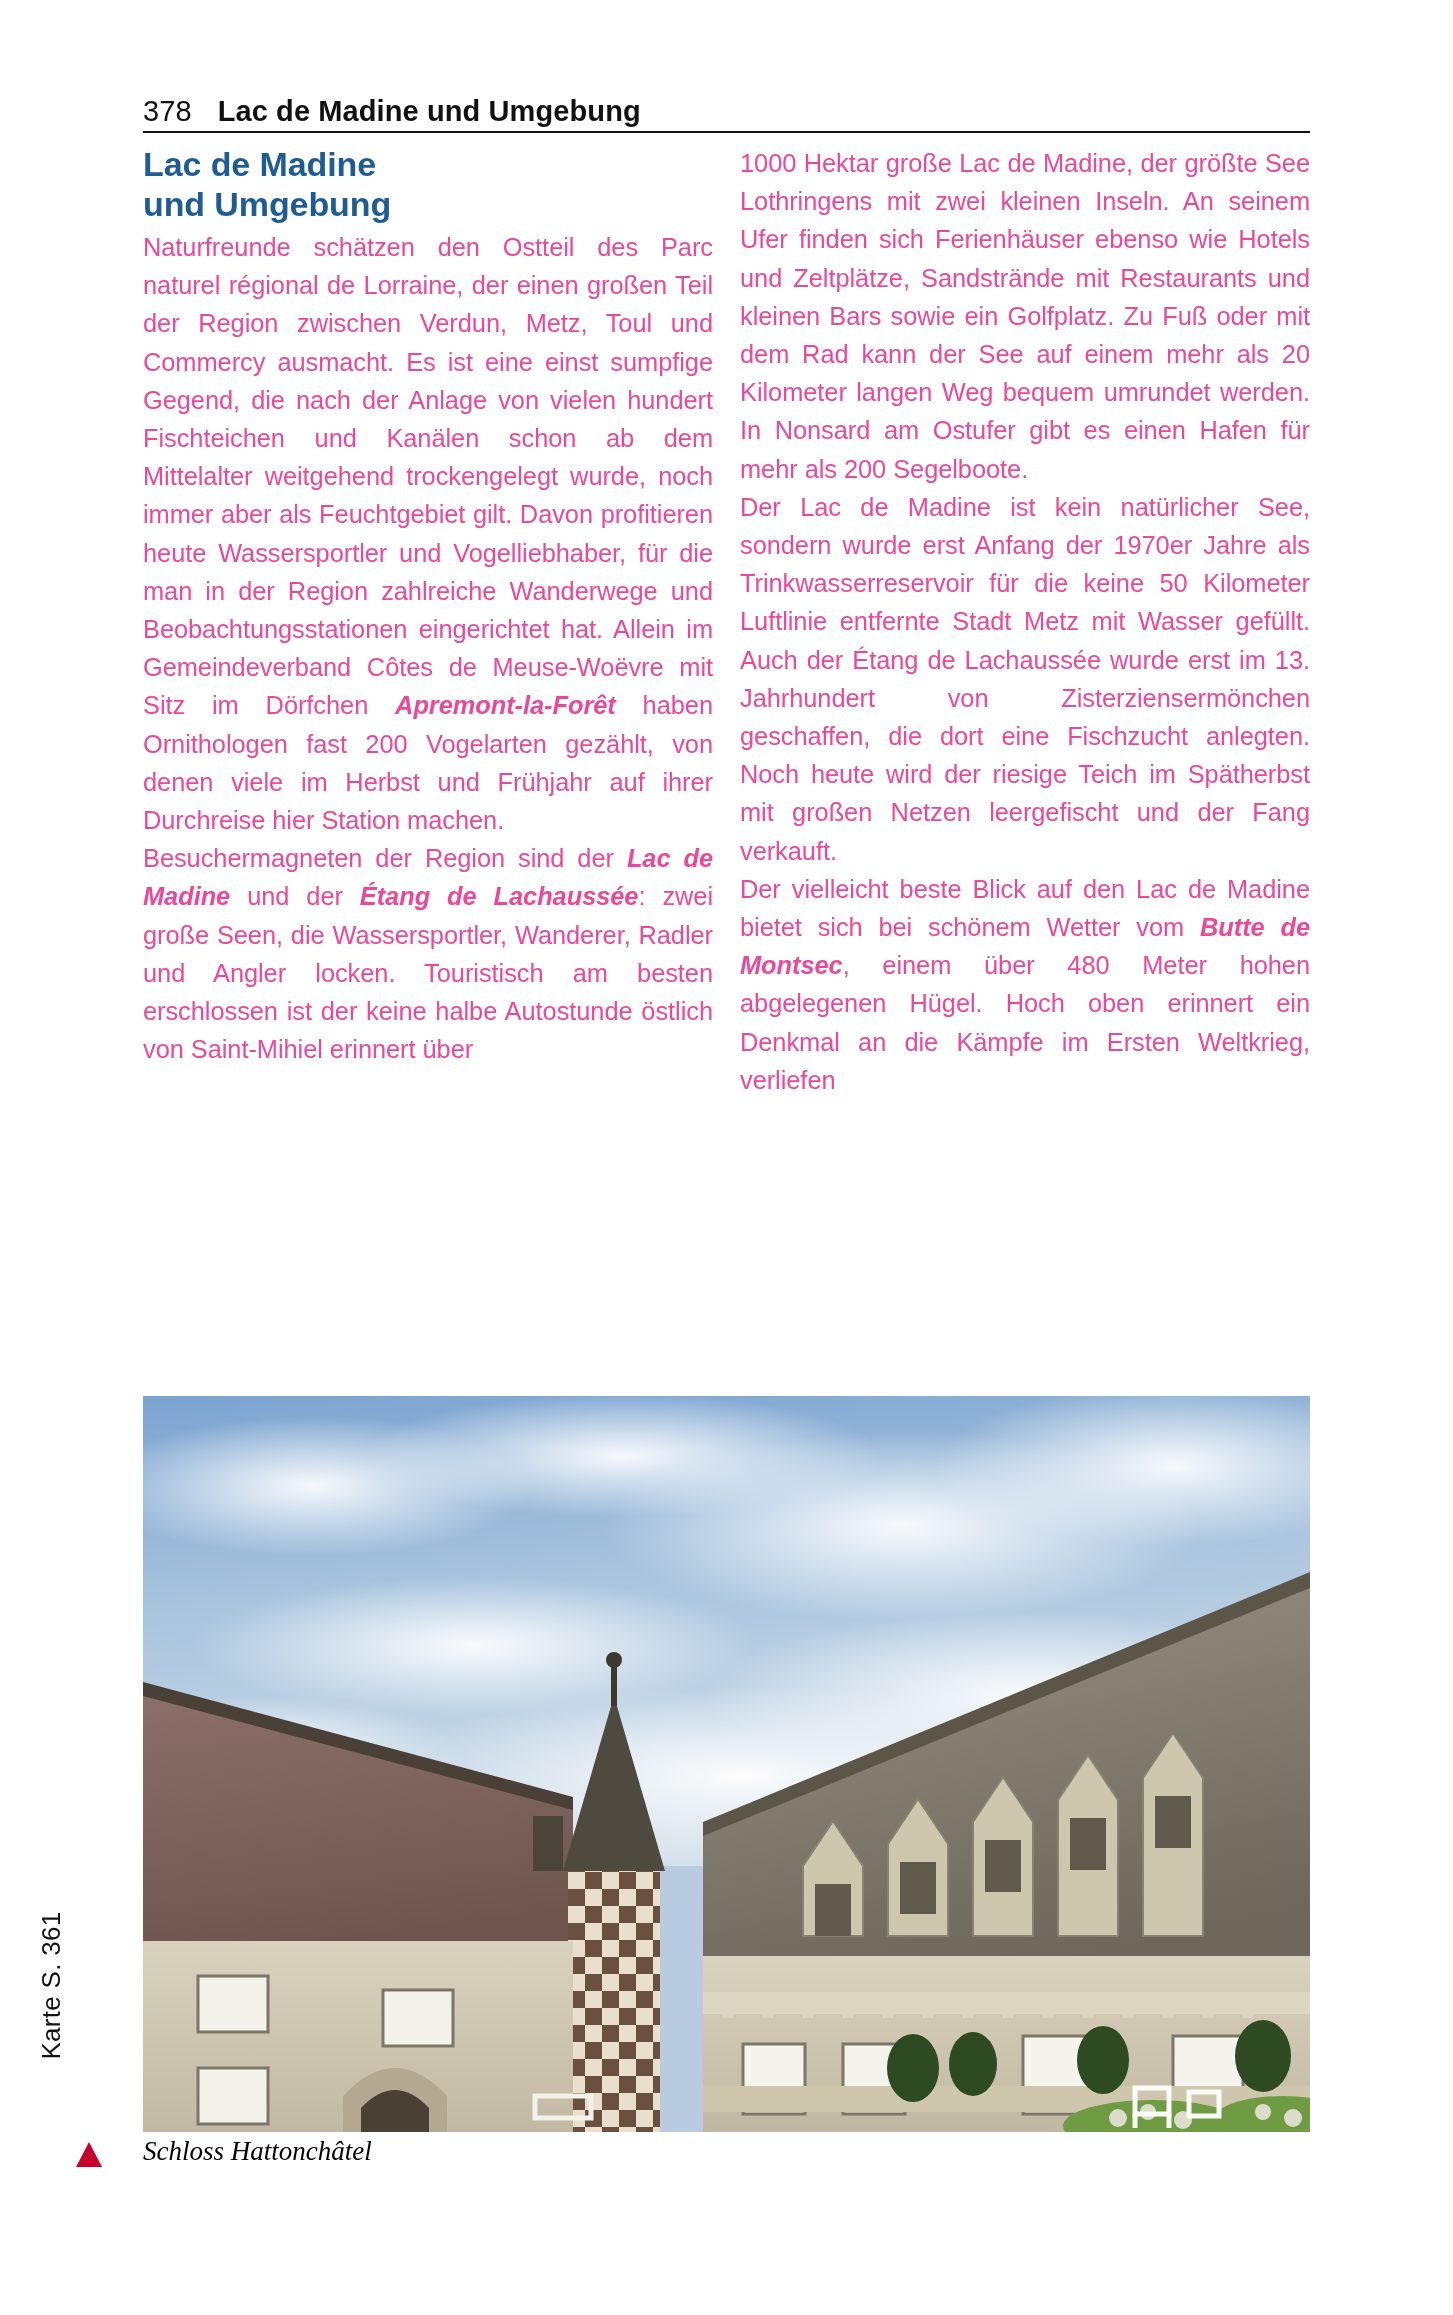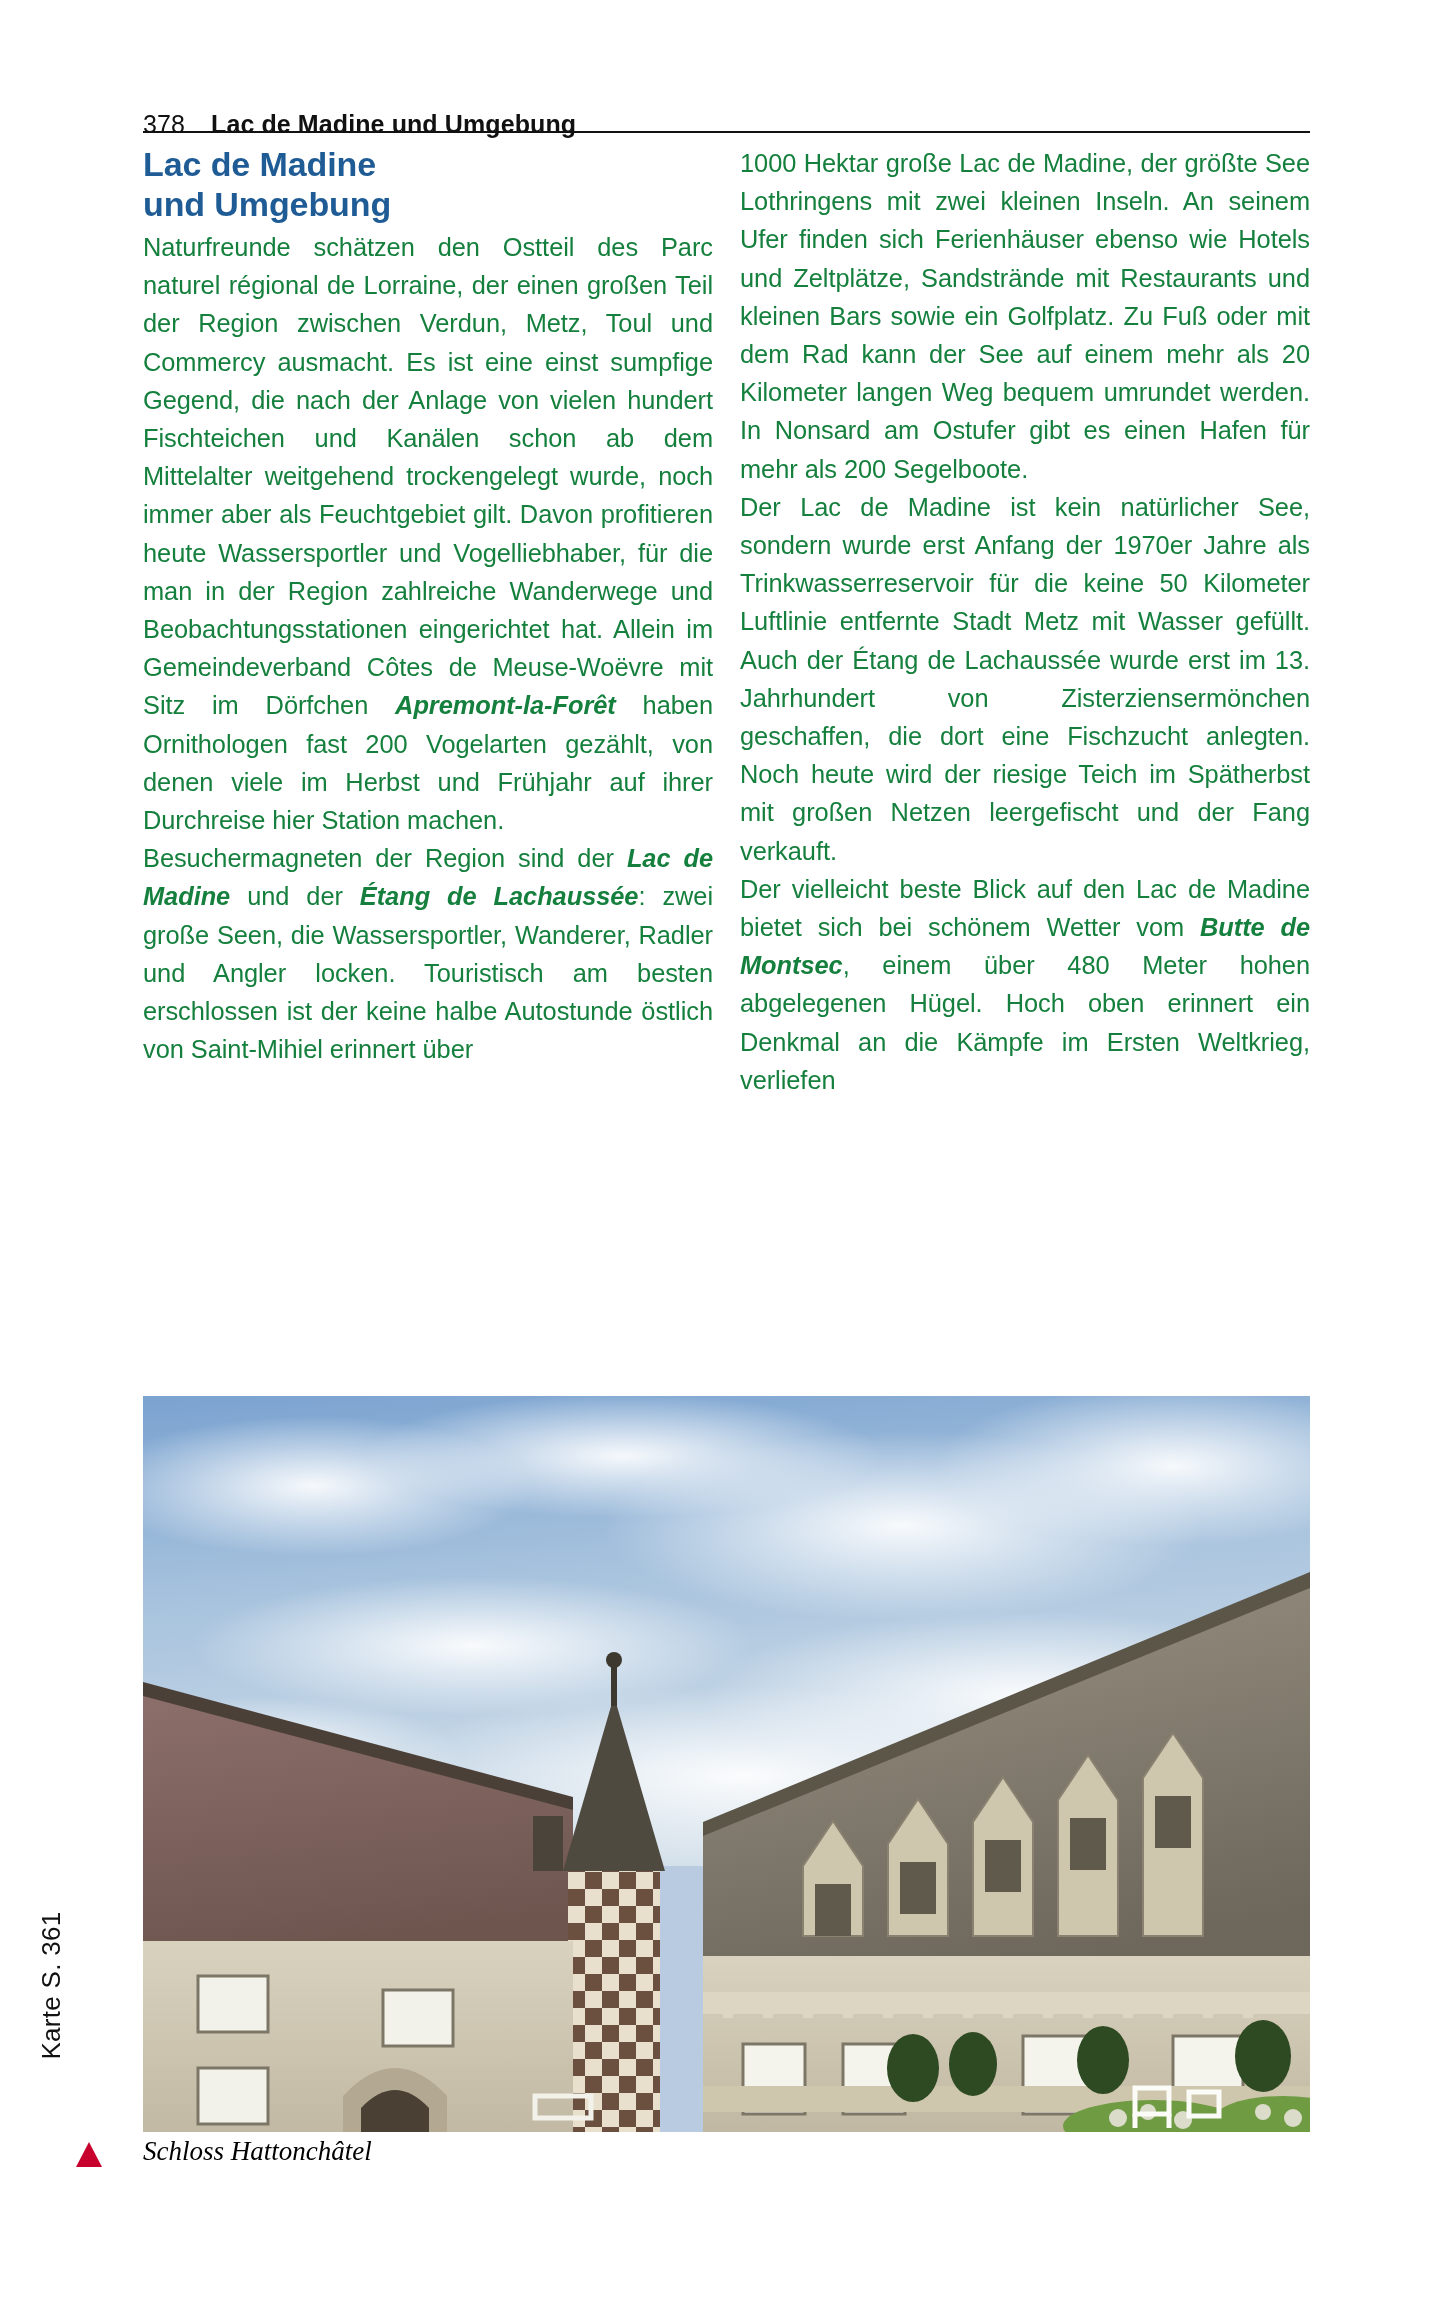--- a/index.html
+++ b/index.html
@@ -9,21 +9,21 @@
     font-family:"Liberation Sans", sans-serif;
     overflow:hidden;
   }
   .page { position:relative; width:1453px; height:2315px; background:#fff; }
 
   
   .runhead {
     position:absolute;
     left:143px; top:95px; width:1164px;
     display:flex; align-items:flex-start; gap:26px;
-    font-size:25px; color:#111;margin-top:15px;
+    font-size:29px; color:#111;
   }
   .runhead .folio { font-weight:400; letter-spacing:.1px; }
   .runhead .title { font-weight:700; letter-spacing:.1px; }
   .runhead-rule {
     position:absolute; left:143px; top:131px; width:1167px; height:2px;
     background:#111;
   }
 
   
   .cols {
@@ -38,21 +38,21 @@
     color:#1f5c96;
     font-size:34px; font-weight:700;
     line-height:40px;
     letter-spacing:-.1px;
     margin-bottom:4px;
   }
 
   p.body {
     font-size:25.4px;
     line-height:38.2px;
-    color:#15803d;
+    color:#ec4899;
     text-align:justify;
     text-justify:inter-word;
     hyphens:manual;
     letter-spacing:-.05px;
   }
   p.body b { font-weight:700;font-style:italic; }
 
   
   .photo {
     position:absolute;

